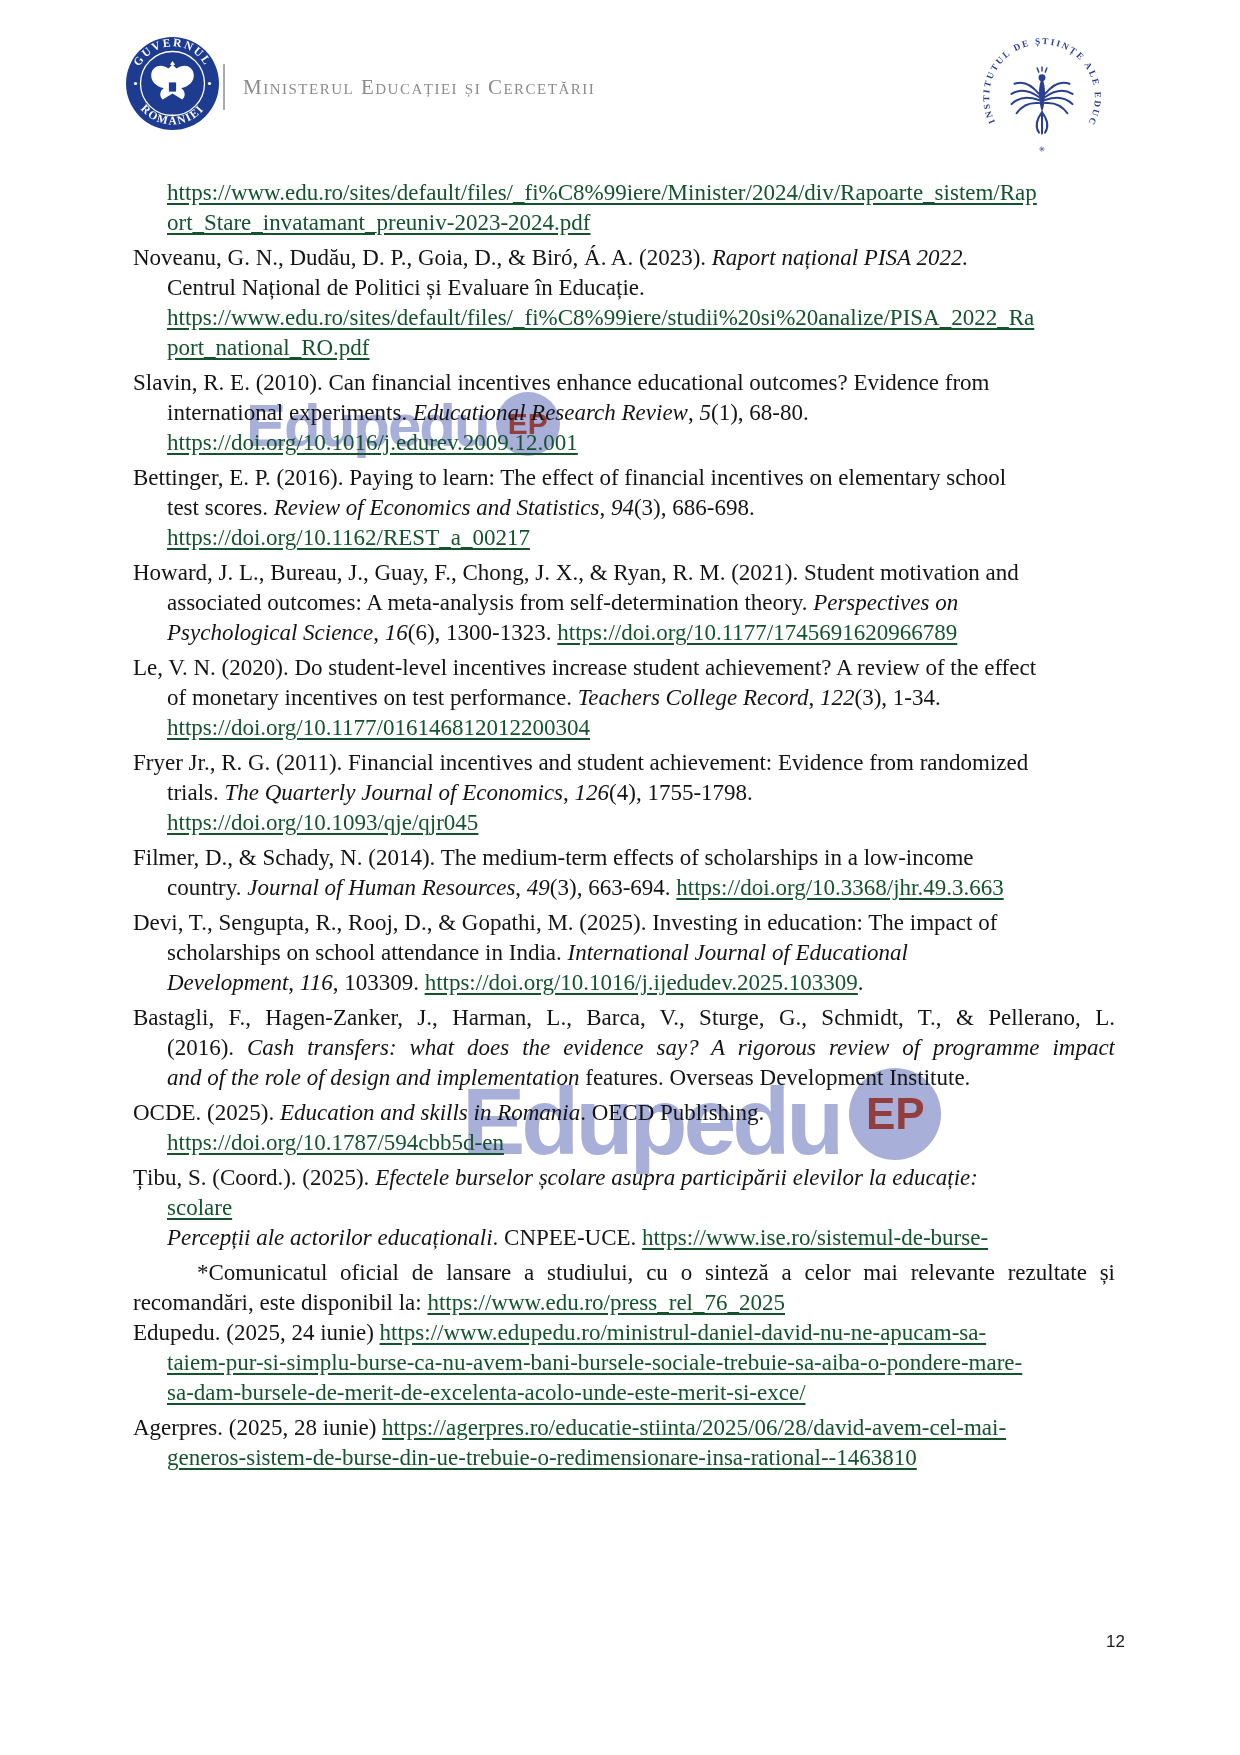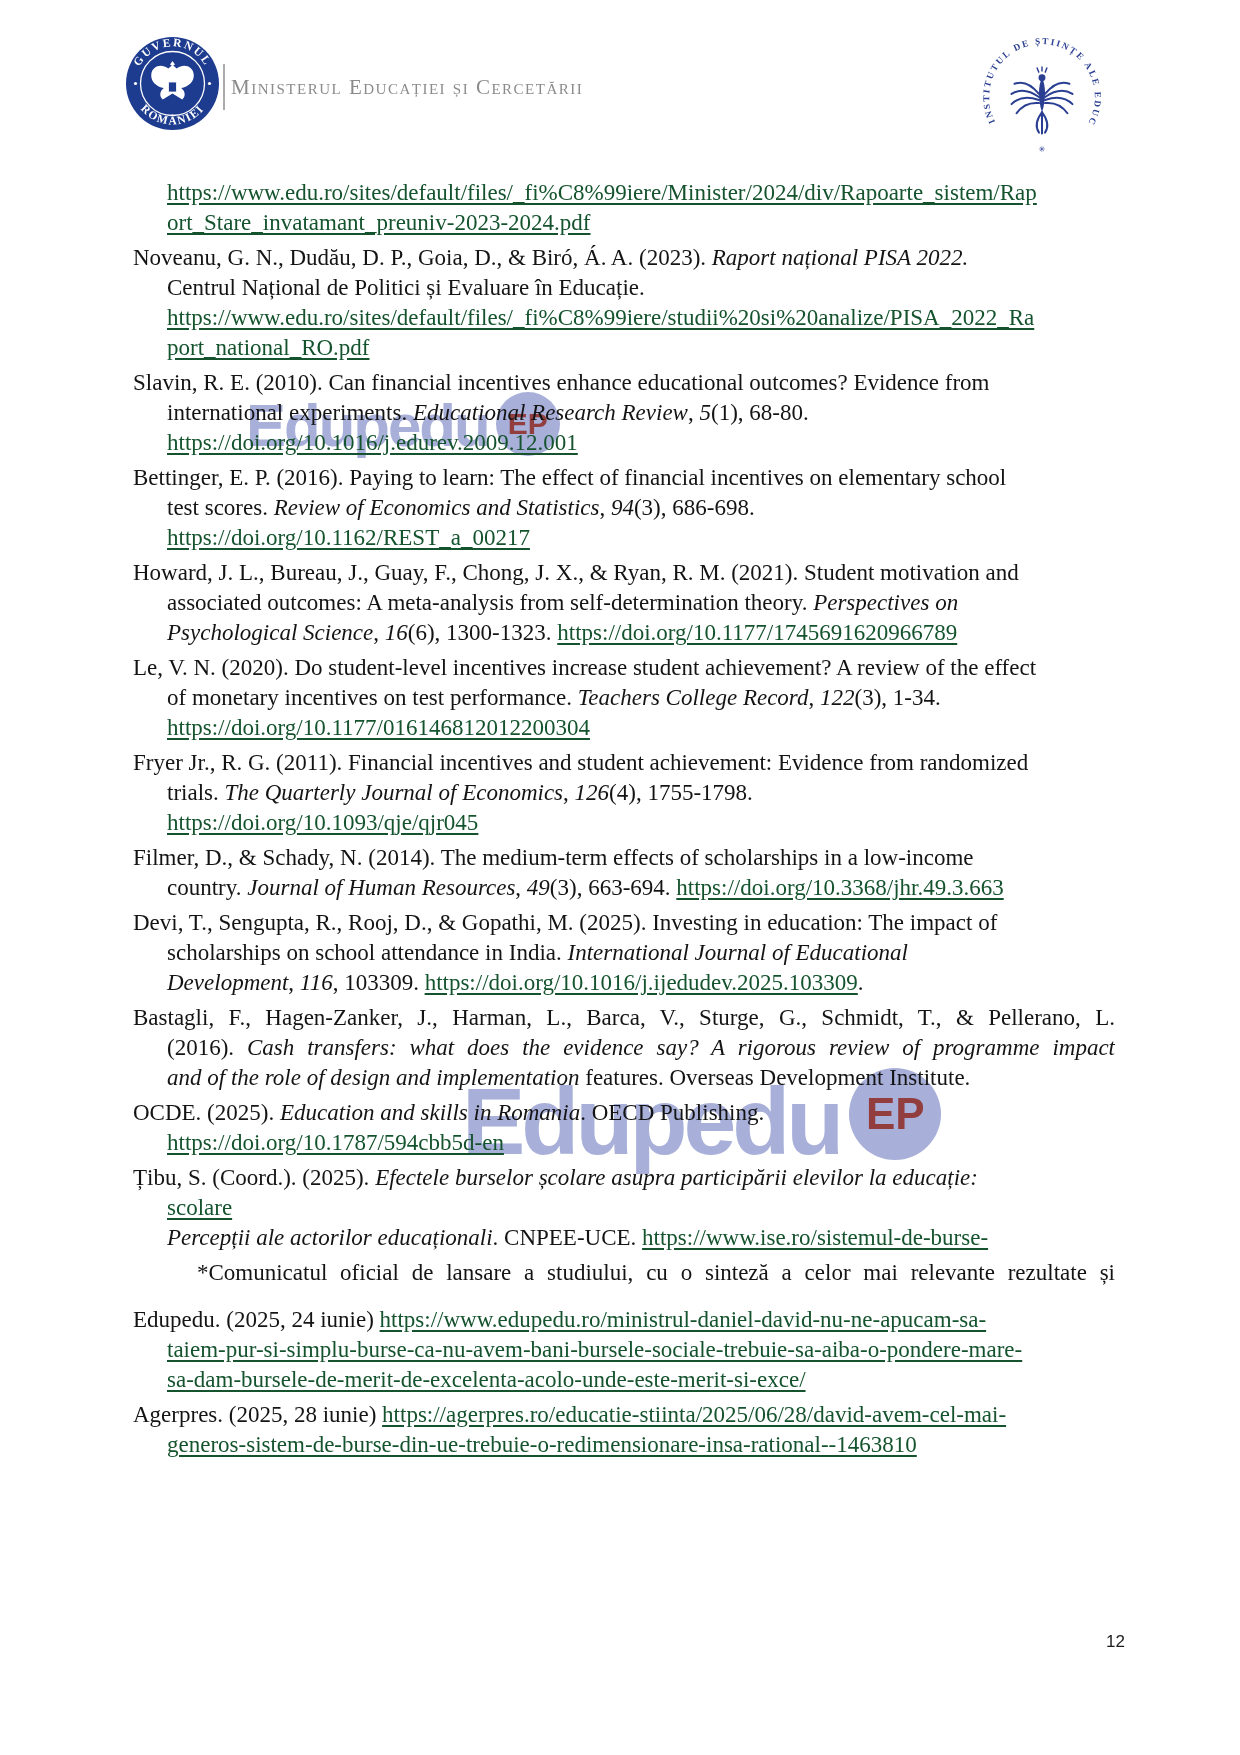--- a/index.html
+++ b/index.html
@@ -4,21 +4,21 @@
 <style>
   html,body{margin:0;padding:0;}
   body{
     width:1240px;height:1755px;background:#ffffff;position:relative;
     font-family:"Liberation Serif", serif;color:#141414;overflow:hidden;
   }
   
   .gov-seal{position:absolute;left:126px;top:37px;width:93px;height:93px;}
   .hdr-divider{position:absolute;left:223px;top:64px;width:2px;height:46px;background:#ababab;}
   .ministry-label{
-    position:absolute;left:231px;top:62px;height:50px;display:flex;align-items:center;
+    position:absolute;left:243px;top:62px;height:50px;display:flex;align-items:center;
     font-variant:small-caps;font-size:21px;letter-spacing:1.5px;color:#8b8b8b;
     font-family:"Liberation Serif", serif;
   }
   .inst-seal{position:absolute;left:978px;top:33px;width:128px;height:128px;}
 
   
   .wm{position:absolute;display:flex;align-items:flex-start;color:#99a2d3;
       font-family:"Liberation Sans",sans-serif;font-weight:bold;z-index:0;opacity:.85;}
   .wm .txt{line-height:.92;}
   .wm .badge{border-radius:50%;background:currentColor;display:flex;align-items:center;
@@ -29,21 +29,21 @@
   .wm1 .badge{width:64px;height:64px;margin-left:7px;transform:translateY(-6px);}
   .wm1 .badge span{font-size:30px;}
   .wm2{left:462px;top:1078px;font-size:95px;}
   .wm2 .txt{letter-spacing:-4px;}
   .wm2 .badge{width:92px;height:92px;margin-left:9px;transform:translateY(-10px);}
   .wm2 .badge span{font-size:44px;}
 
   
   #refs{position:absolute;left:133px;top:178px;width:982px;font-size:23px;z-index:1;}
   .block + .block{margin-top:5px;}
-  .block.gap{margin-top:17px;}
+  .block.gap{margin-top:0;}
   .ln{height:30px;line-height:30px;white-space:nowrap;}
   .ln.cont{padding-left:34px;}
   .ln.tab{padding-left:64px;}
   .ln.j{white-space:normal;text-align:justify;text-align-last:justify;overflow:hidden;max-height:30px;}
   .it{font-style:italic;text-align:right;}
   a.lnk{color:#14532d;text-decoration:underline;text-underline-offset:3px;cursor:pointer;}
 
   
   .page-number{position:absolute;left:1106px;top:1632px;font-family:"Liberation Sans",sans-serif;
       font-size:17px;color:#1c1c1c;}
@@ -171,20 +171,21 @@
       <div class="ln hang"><span>OCDE. (2025). </span><span class="it">Education and skills in Romania</span><span>. OECD Publishing.</span></div>
       <div class="ln cont"><a class="lnk">https://doi.org/10.1787/594cbb5d-en</a></div>
     </div>
     <div class="block">
       <div class="ln hang"><span>Țibu, S. (Coord.). (2025). </span><span class="it">Efectele burselor școlare asupra participării elevilor la educație:</span></div>
       <div class="ln cont"><a class="lnk">scolare</a></div>
       <div class="ln cont"><span class="it">Percepții ale actorilor educaționali</span><span>. CNPEE-UCE. </span><a class="lnk">https://www.ise.ro/sistemul-de-burse-</a></div>
     </div>
     <div class="block">
       <div class="ln tab j"><span>*Comunicatul oficial de lansare a studiului, cu o sinteză a celor mai relevante rezultate și</span></div>
+      <div class="ln hang"><span>recomandări, este disponibil la: </span><a class="lnk">https://www.edu.ro/press_rel_76_2025</a></div>
     </div>
     <div class="block gap">
       <div class="ln hang"><span>Edupedu. (2025, 24 iunie) </span><a class="lnk">https://www.edupedu.ro/ministrul-daniel-david-nu-ne-apucam-sa-</a></div>
       <div class="ln cont"><a class="lnk">taiem-pur-si-simplu-burse-ca-nu-avem-bani-bursele-sociale-trebuie-sa-aiba-o-pondere-mare-</a></div>
       <div class="ln cont"><a class="lnk">sa-dam-bursele-de-merit-de-excelenta-acolo-unde-este-merit-si-exce/</a></div>
     </div>
     <div class="block">
       <div class="ln hang"><span>Agerpres. (2025, 28 iunie) </span><a class="lnk">https://agerpres.ro/educatie-stiinta/2025/06/28/david-avem-cel-mai-</a></div>
       <div class="ln cont"><a class="lnk">generos-sistem-de-burse-din-ue-trebuie-o-redimensionare-insa-rational--1463810</a></div>
     </div>

